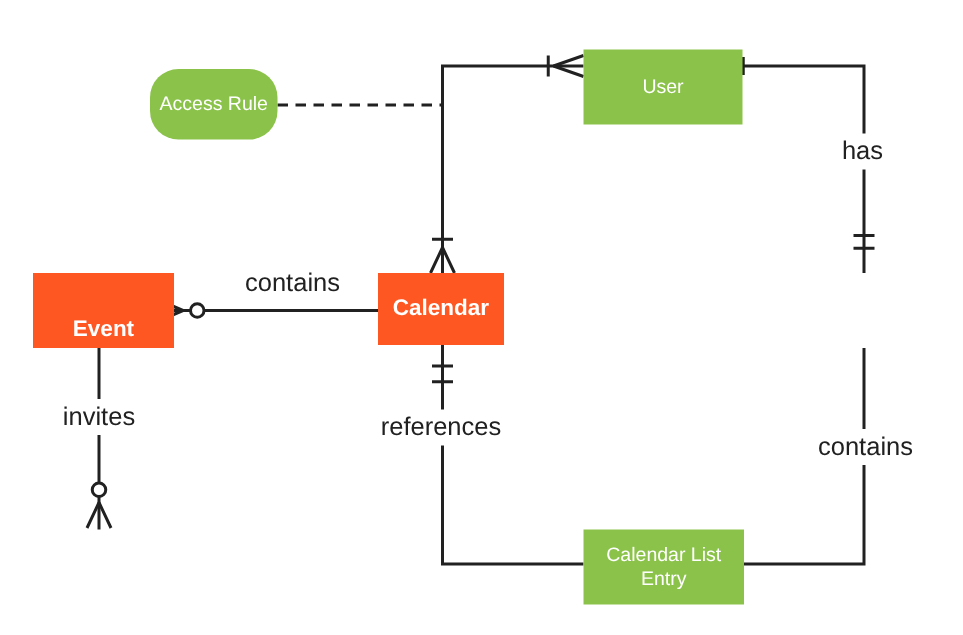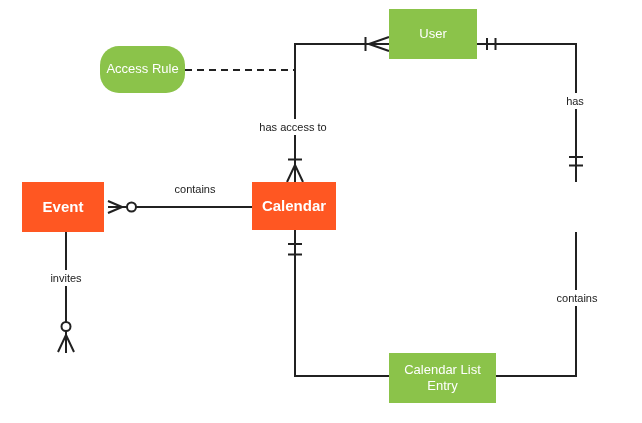--- a/index.html
+++ b/index.html
@@ -53,21 +53,21 @@
   .entity.green {
     background: var(--entity-green, #8BC34A);
     font-weight: 400;
   }
   .rel-label {
     position: absolute;
     z-index: 3;
     transform: translate(-50%, -50%);
     background: var(--background, #fff);
     color: var(--label-color, #212121);
-    font-size: 11px;
+    font-size: 17px;
     padding: 2px 5px;
     white-space: nowrap;
   }
 </style>
 </head>
 <body>
 
 <div class="stage">
 
   <svg class="wires" width="642" height="423" viewBox="0 0 642 423">
@@ -93,46 +93,46 @@
     <path class="notation" d="M569 157 H583 M569 165.5 H583"></path>
 
     <path class="connector" d="M576 232 V376 H474"></path>
     <path class="notation" d="M481.5 376 L474 369 M481.5 376 L474 383"></path>
     <path class="notation" d="M494 369 V383"></path>
 
     <path class="connector" d="M295 230 V376 H389"></path>
     <path class="notation" d="M288 244 H302 M288 254.5 H302"></path>
   </svg>
 
-  <div class="entity orange" style="left:22px; top:182px; width:82px; height:50px;">
+  <div class="entity orange" style="left:22px; top:182px; width:94px; height:50px;align-items:flex-end;">
     <span>Event</span>
   </div>
 
   <div class="entity orange" style="left:252px; top:182px; width:84px; height:48px;">
     <span>Calendar</span>
   </div>
 
   <div class="entity green" style="left:100px; top:46px; width:85px; height:47px;border-radius:19px;">
     <span>Access Rule</span>
   </div>
 
-  <div class="entity green" style="left:389px; top:9px; width:88px; height:50px;">
+  <div class="entity green" style="left:389px; top:33px; width:106px; height:50px;">
     <span>User</span>
   </div>
 
 
   <div class="entity green" style="left:389px; top:353px; width:107px; height:50px;">
     <span>Calendar List Entry</span>
   </div>
 
 
   <div class="rel-label" style="left:195px; top:189px;">contains</div>
 
   <div class="rel-label" style="left:66px; top:278px;text-align:right;">invites</div>
 
-  <div class="rel-label" style="left:293px; top:127px;">has access to</div>
 
   <div class="rel-label" style="left:575px; top:101px;">has</div>
 
   <div class="rel-label" style="left:577px; top:298px;">contains</div>
 
+  <div class="rel-label" style="left:294px; top:285px;">references</div>
 
 </div>
 
 </body></html>

